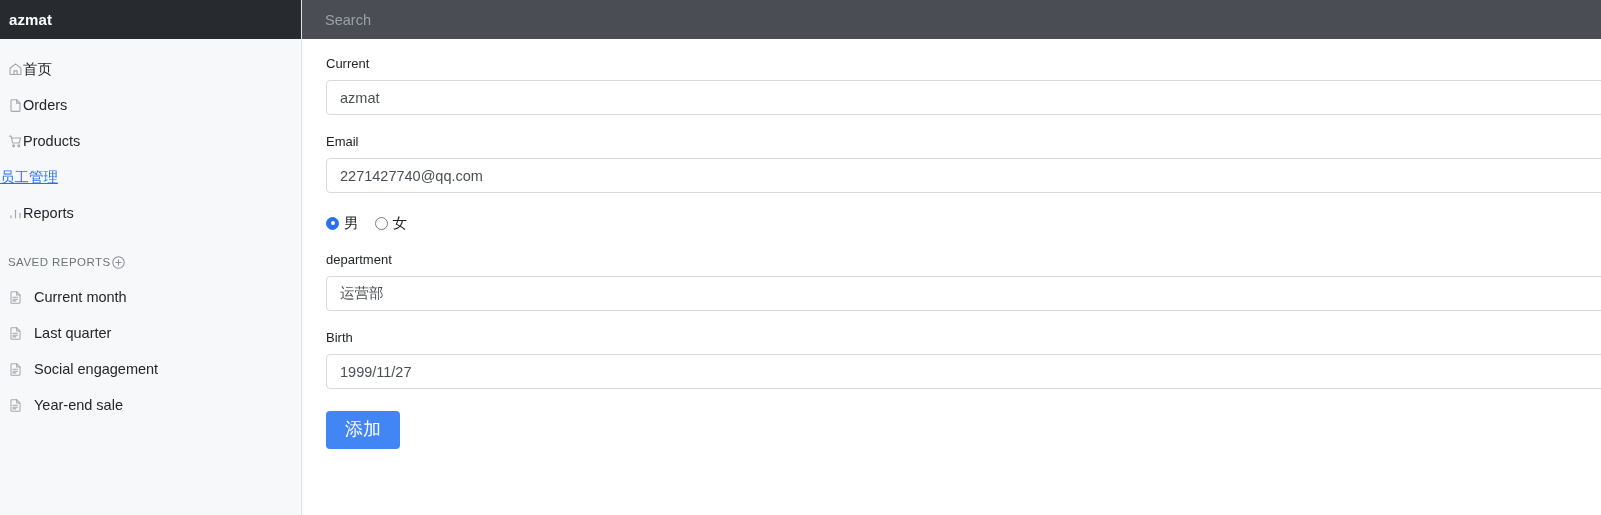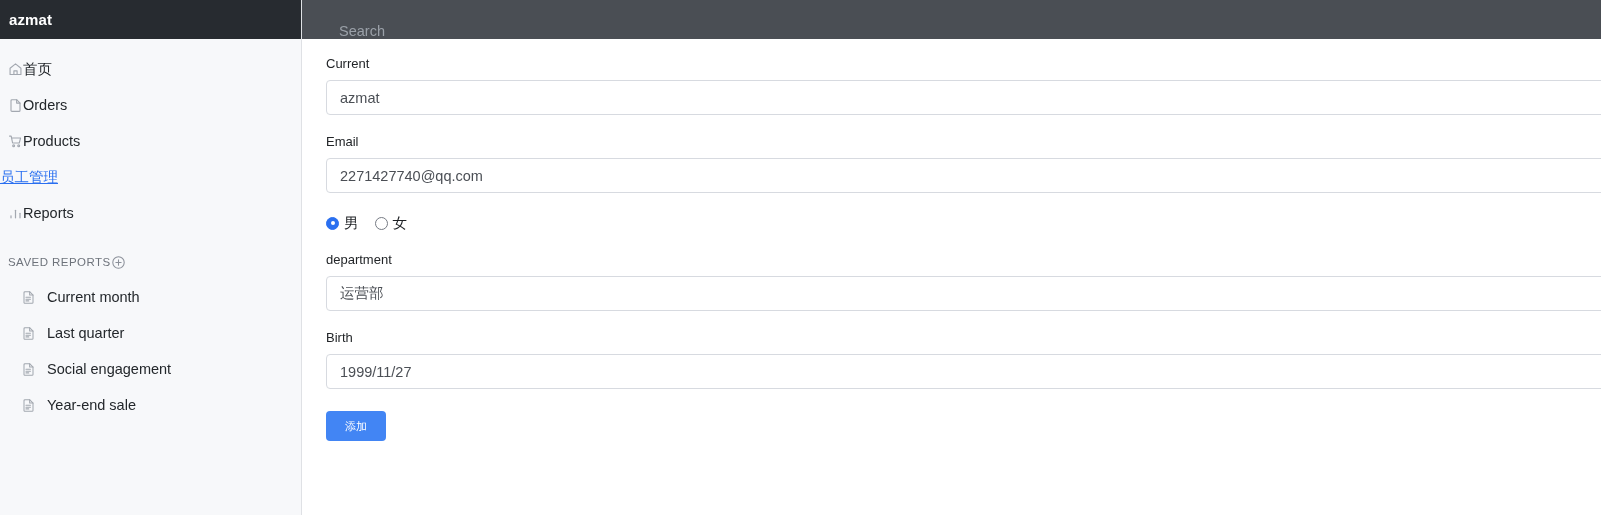--- a/index.html
+++ b/index.html
@@ -87,41 +87,41 @@
   .add-btn {
     width: 15px; height: 15px;
     color: #8b9099;
     cursor: pointer;
     display: flex; align-items: center; justify-content: center;
   }
   .report-item {
     display: flex;
     align-items: center;
     height: 36px;
-    padding-left: 21px;
+    padding-left: 8px;
     gap: 11px;
     cursor: pointer;
   }
   .report-icon { width: 15px; height: 15px; flex: 0 0 15px; color: #a3a8b0; }
   .report-label { font-size: 14.5px; color: #23272b; line-height: 1; }
 
   
   .main {
     flex: 1;
     height: 515px;
     position: relative;
     background: #ffffff;
     overflow: hidden;
   }
   .topbar {
     height: 39px;
     background: #4a4e54;
     display: flex;
-    align-items: flex-end;
-    padding-left: 37px;
+    align-items: center;
+    padding-left: 23px;
   }
   .search-input {
     background: transparent;
     border: none;
     outline: none;
     color: #ffffff;
     font-size: 14.5px;
     font-family: inherit;
     width: 420px;
     padding: 0;
@@ -187,21 +187,21 @@
     width: 4px; height: 4px;
     border-radius: 50%;
     background: #fff;
   }
   .submit-btn {
     margin-top: 2px;
     background: #4285f4;
     color: #ffffff;
     border: none;
     border-radius: 4px;
-    font-size: 11px;
+    font-size: 18px;
     font-family: inherit;
     padding: 9px 19px;
     cursor: pointer;
     line-height: 1.1;
   }
 </style>
 </head>
 <body>
 
 <div class="app">

